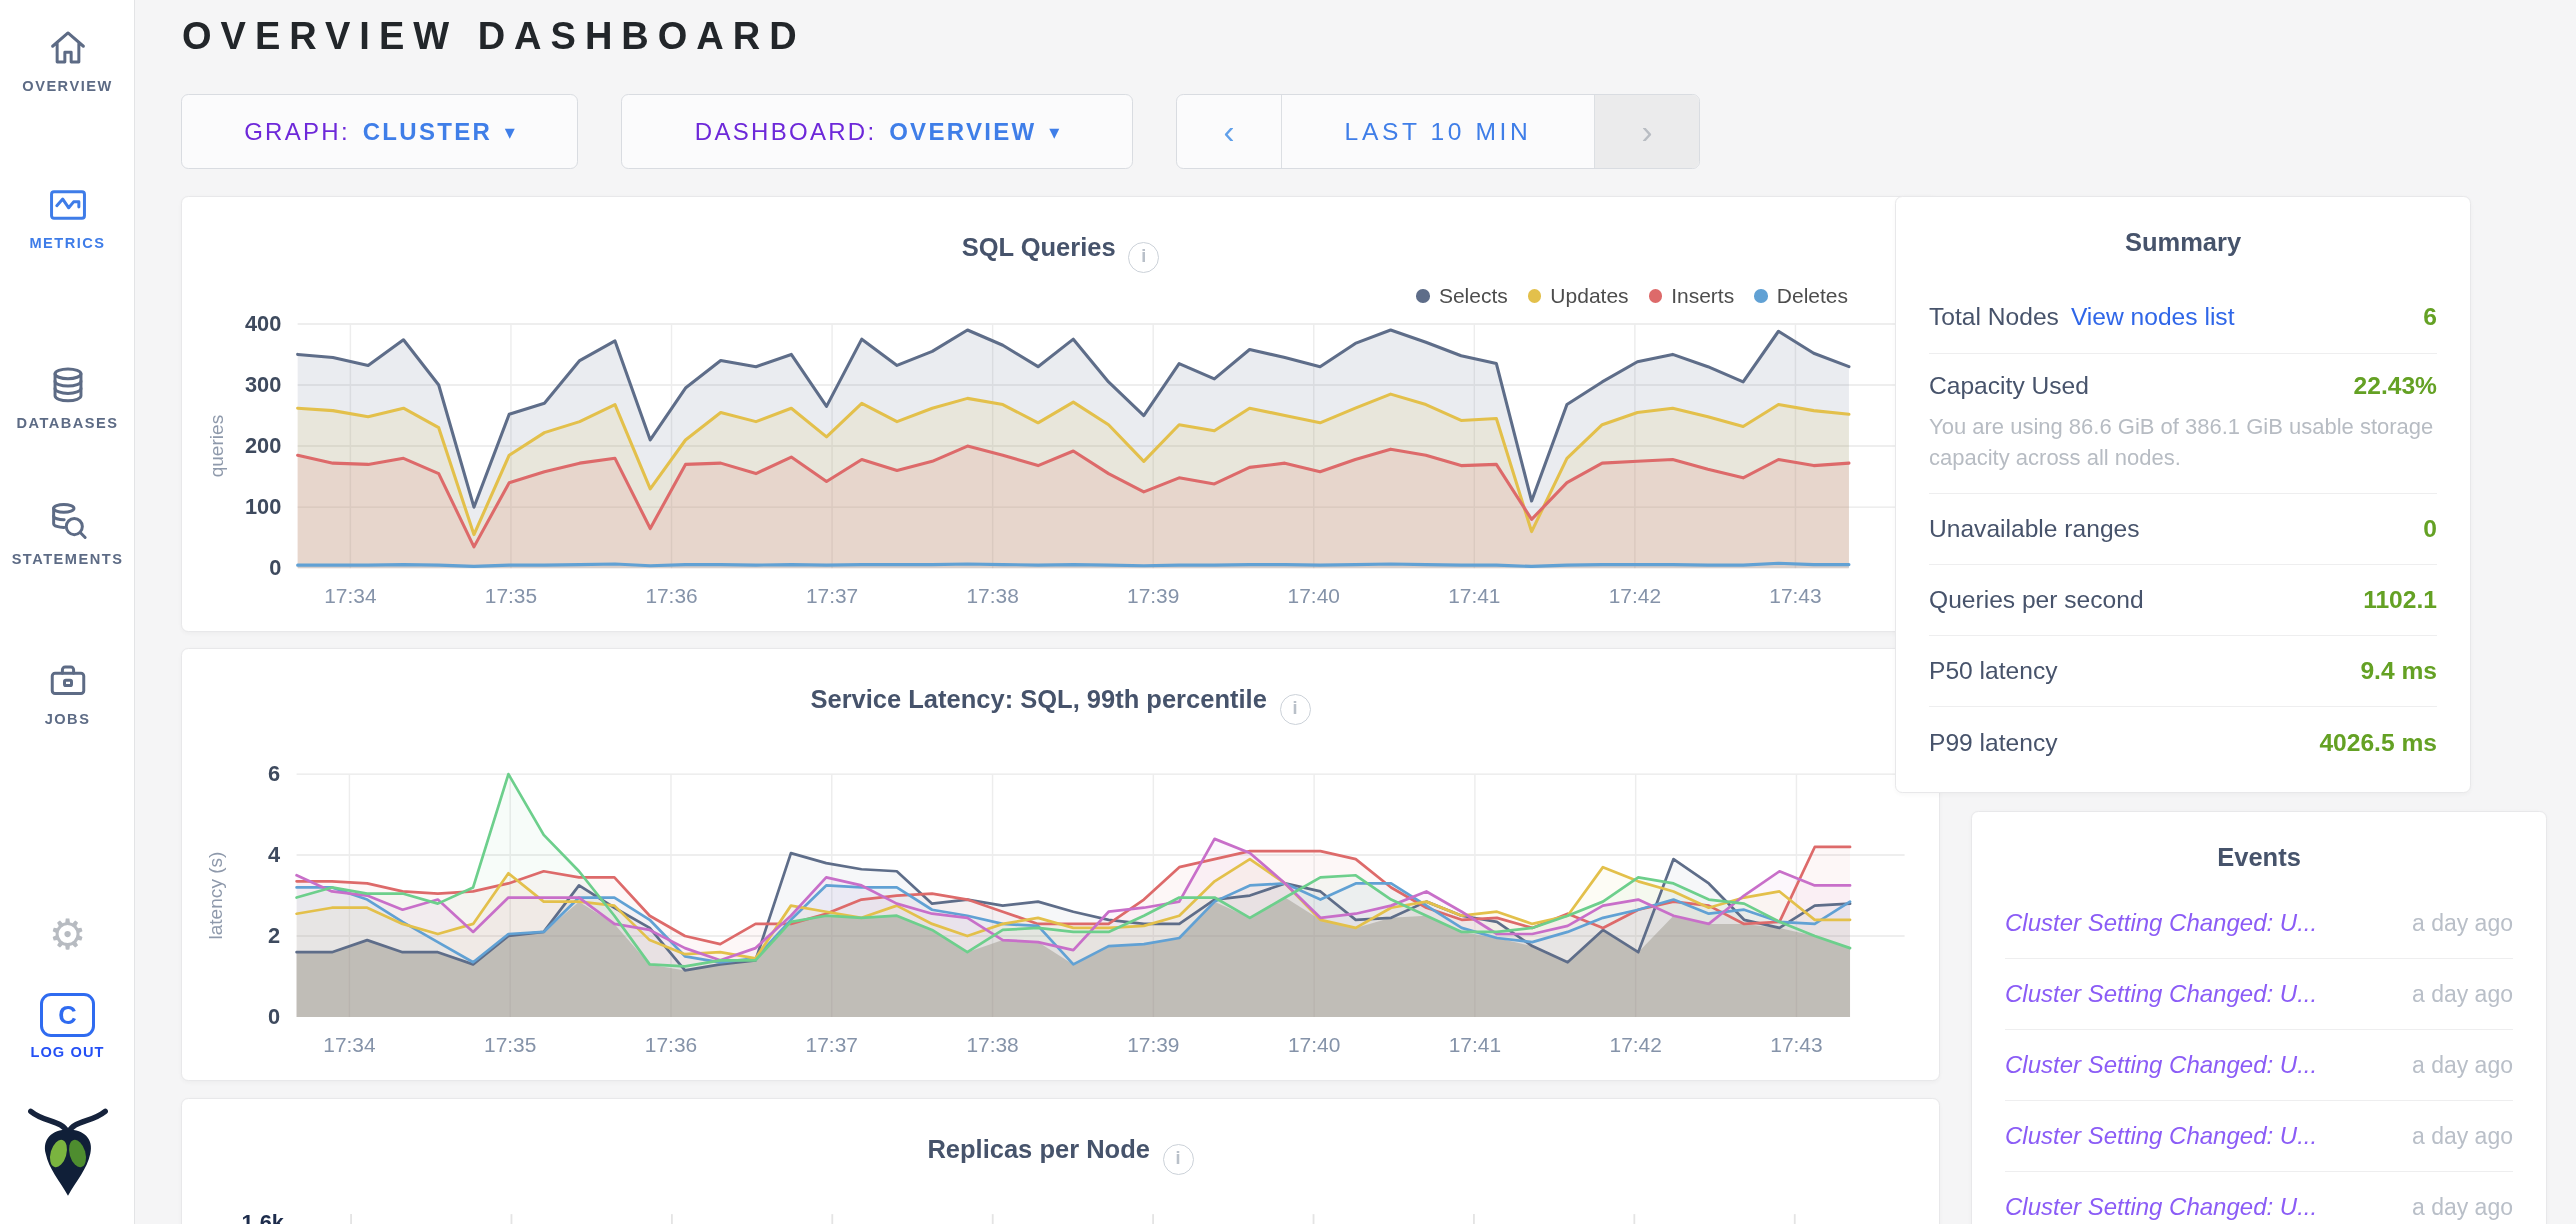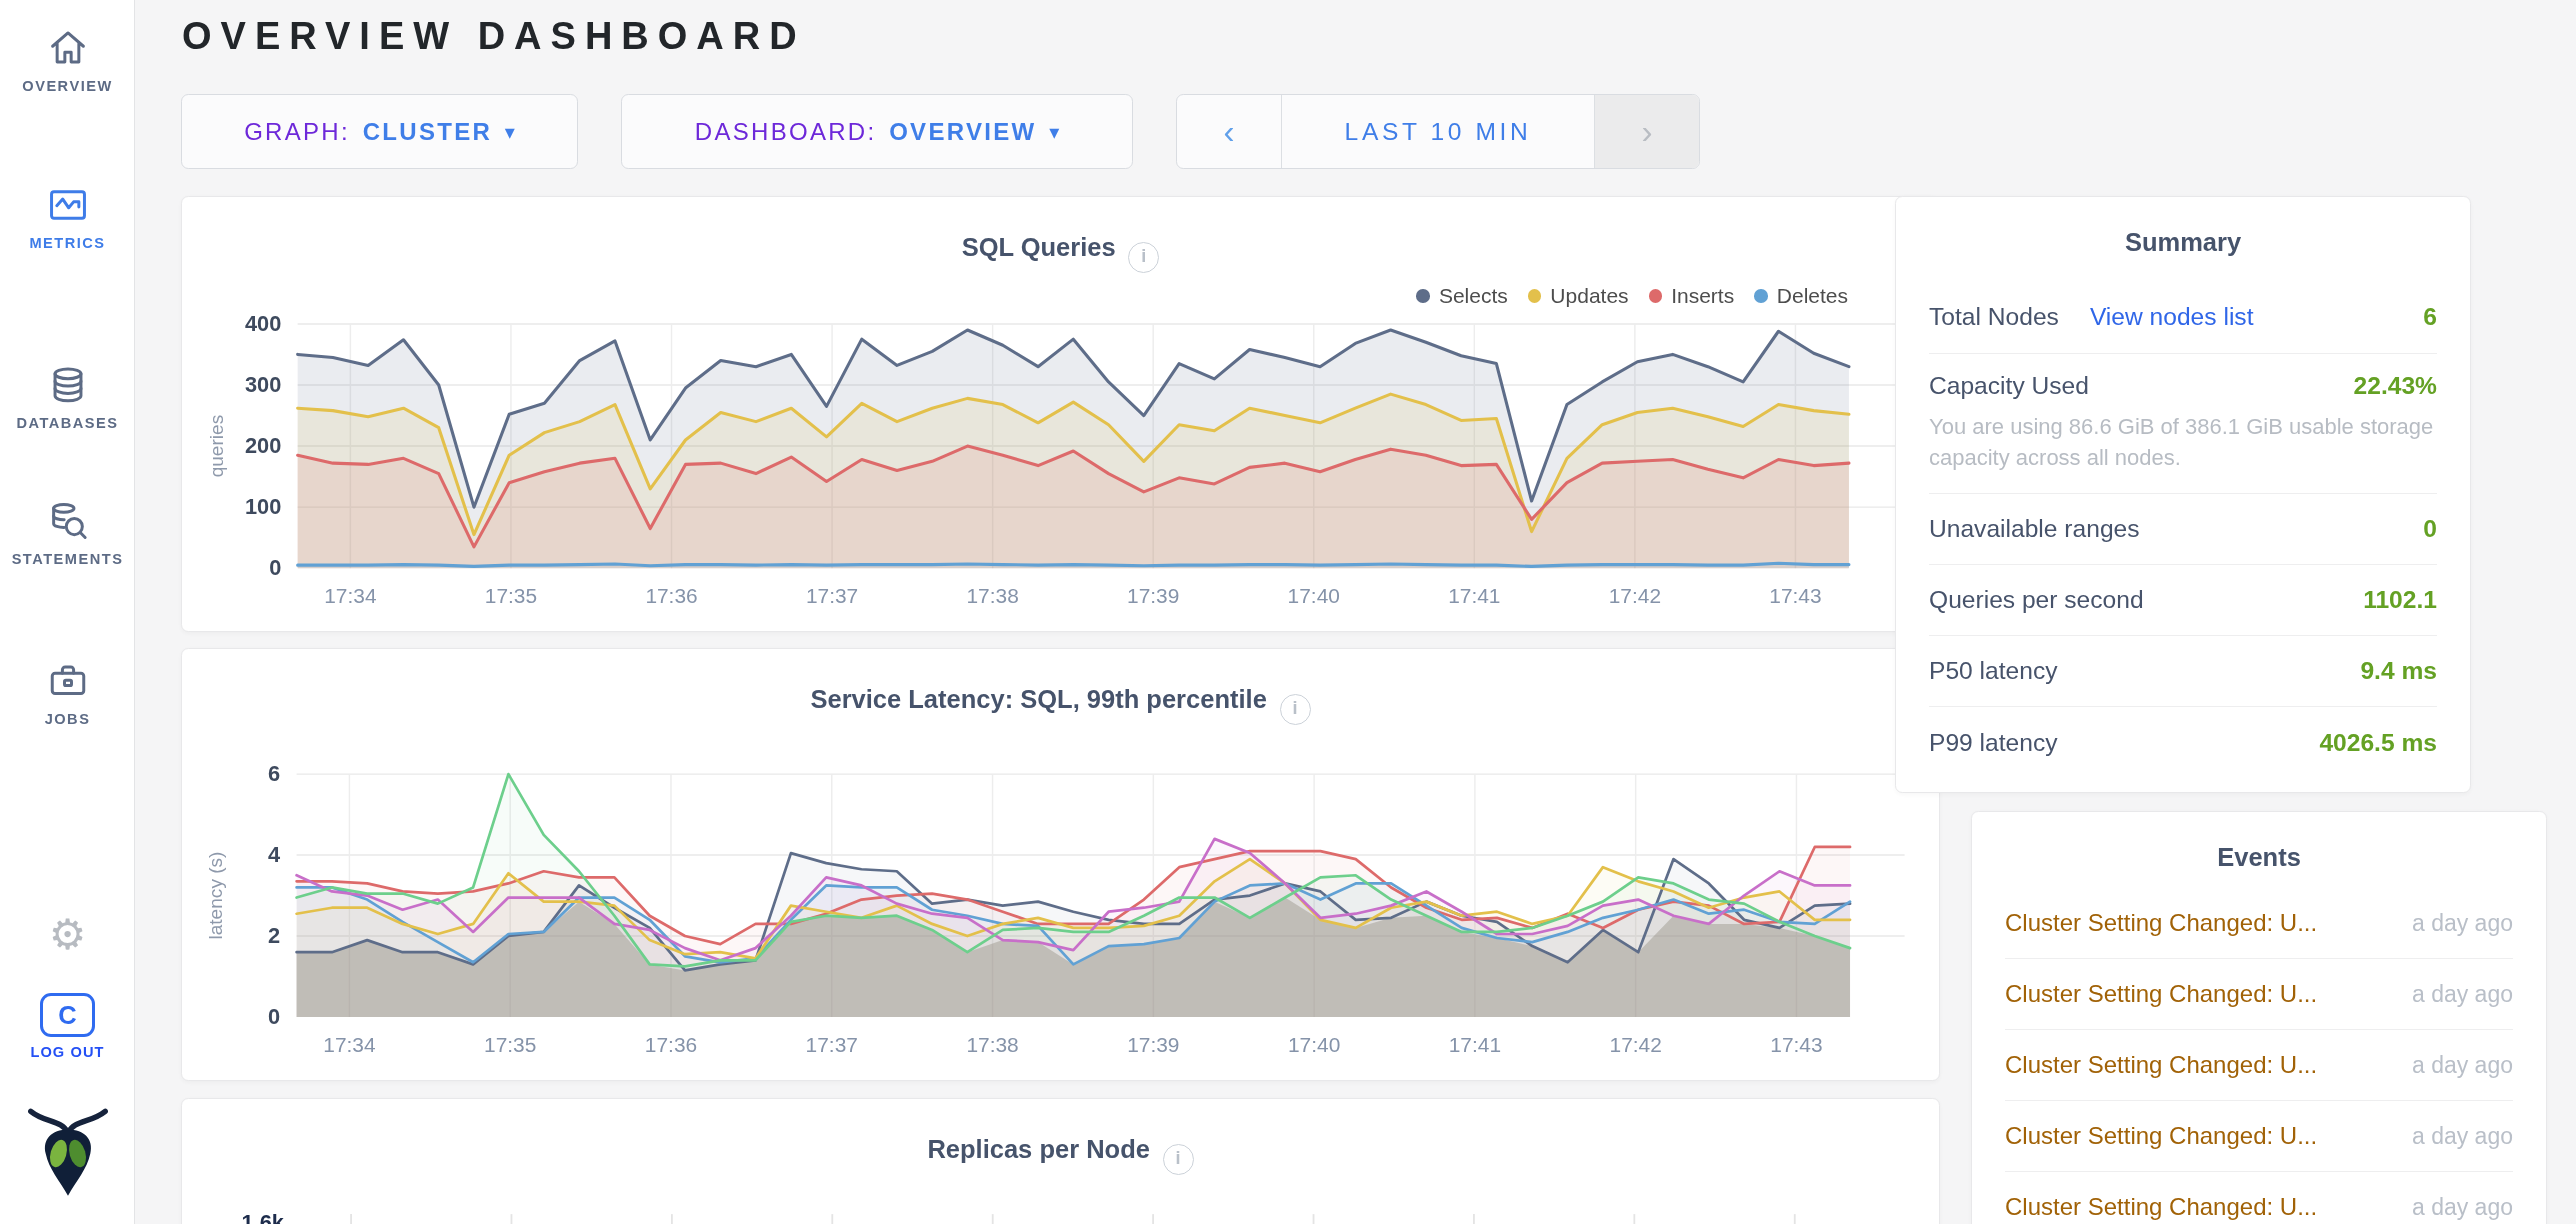--- a/index.html
+++ b/index.html
@@ -77,26 +77,26 @@
   .sum-row { display:flex; align-items:center; justify-content:space-between;
              border-bottom:0.9px solid #eeeeef; }
   .sum-row.r1 { height:73px; }
   .sum-row.r3, .sum-row.r4, .sum-row.r5 { height:71px; }
   .sum-row.r6 { height:71px; border-bottom:none; }
   .sum-cap { border-bottom:0.9px solid #eeeeef; padding:18px 0 20px 0; }
   .cap-top { display:flex; align-items:center; justify-content:space-between; }
   .sum-label { font-size:24.6px; color:#47536b; }
   .sum-value { font-size:24.6px; font-weight:bold; color:#64a124; }
   .sum-link { font-size:24.6px; color:#2f66e8; cursor:pointer; }
-  .nodes-left { display:flex; gap:31px; align-items:center; }
+  .nodes-left { display:flex; gap:12px; align-items:center; }
   .cap-note { margin-top:11px; font-size:22px; line-height:31px; color:#b7bcc3; }
   .ev-rows { margin:16.4px 33px 0 33px; }
   .ev-row { height:71px; display:flex; align-items:center; justify-content:space-between;
             border-bottom:0.9px solid #eeeeef; }
-  .ev-title { font-size:24px; color:#a16207; }
+  .ev-title { font-size:24px; color:#8b5cf6;font-style:italic; }
   .ev-time { font-size:23px; color:#b9bfc8; }
 </style>
 </head>
 <body>
 
 <div class="page">
 
   <nav class="sidebar">
 
     <div class="nav-item" style="top:27px;">

